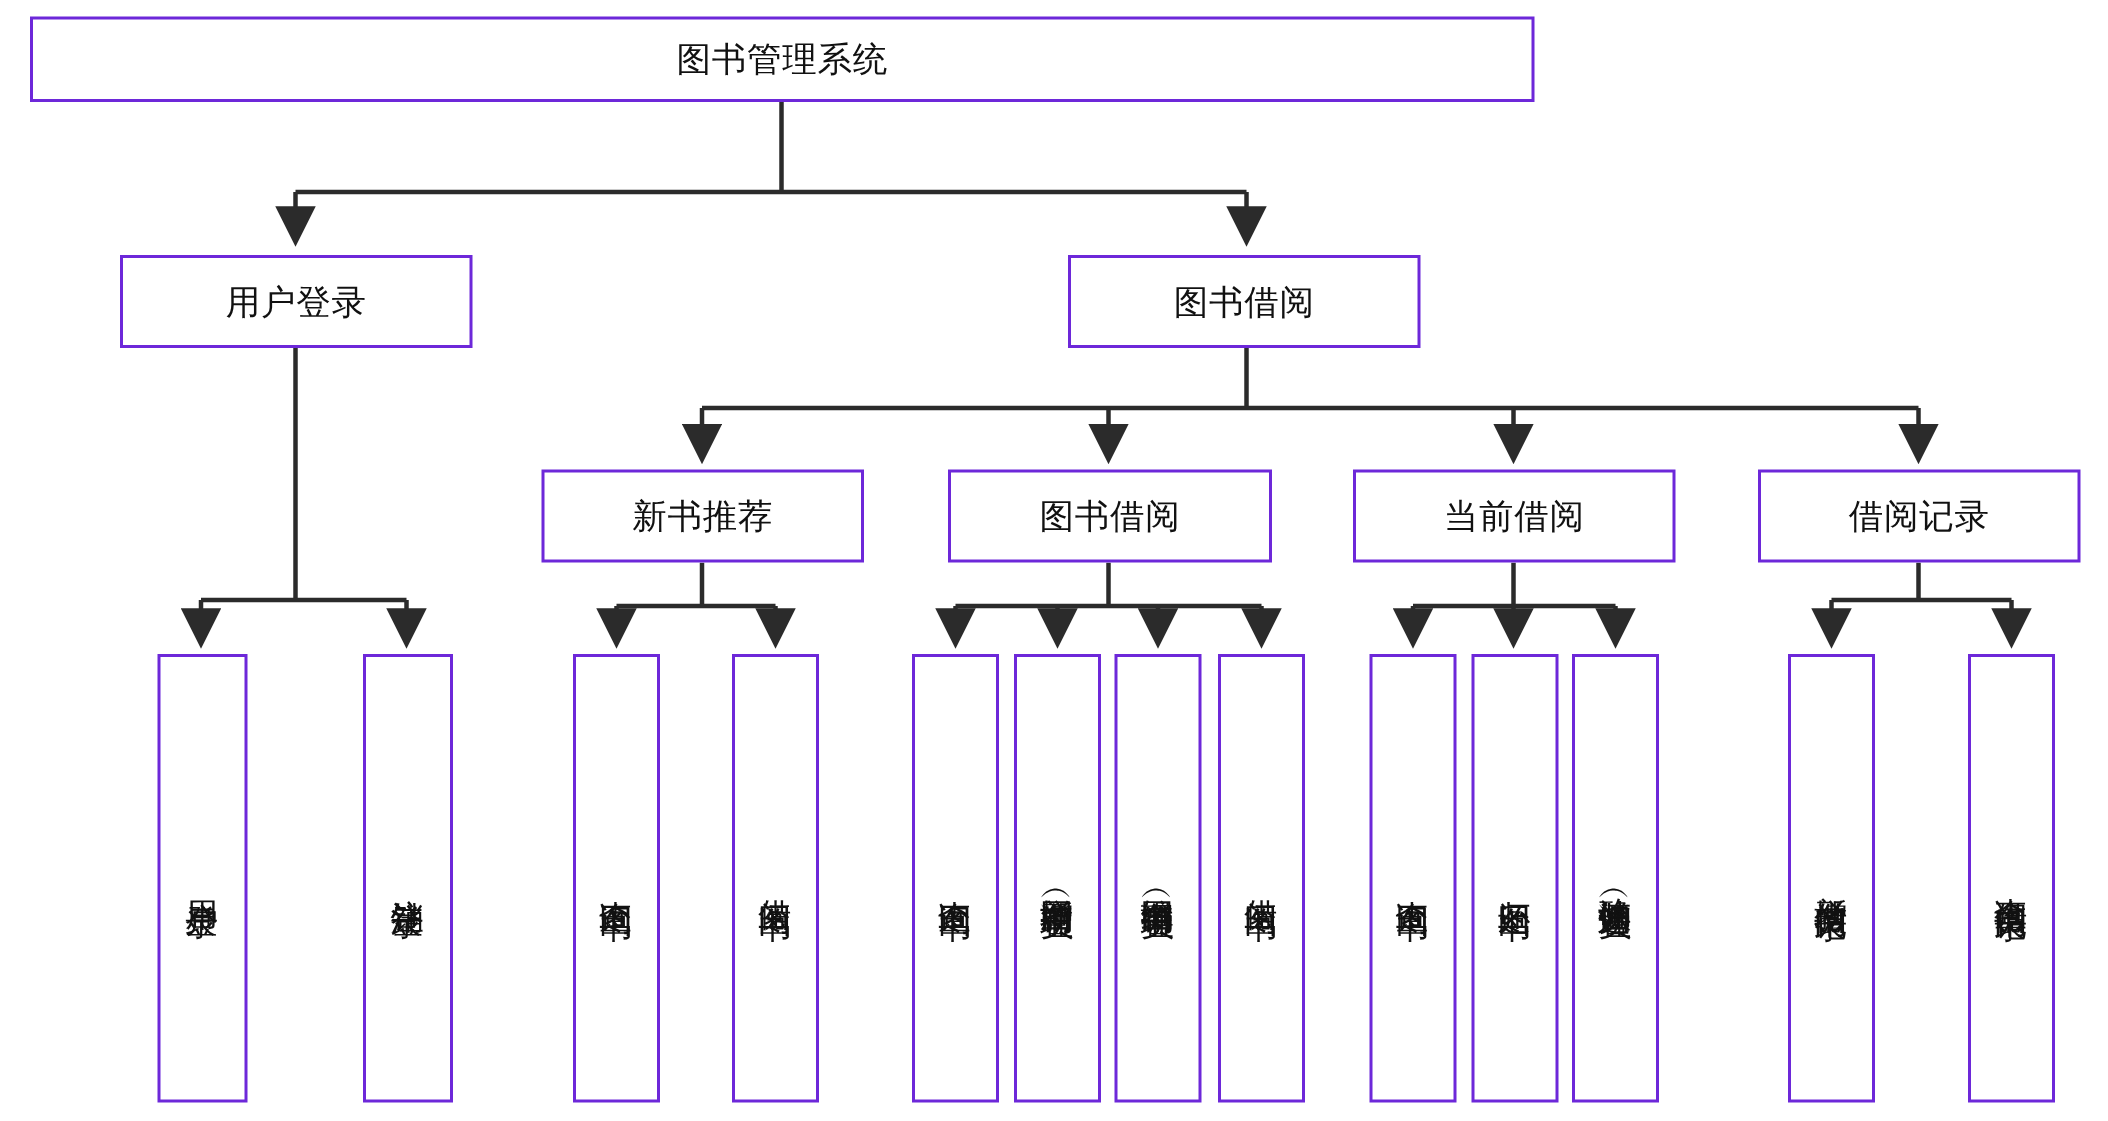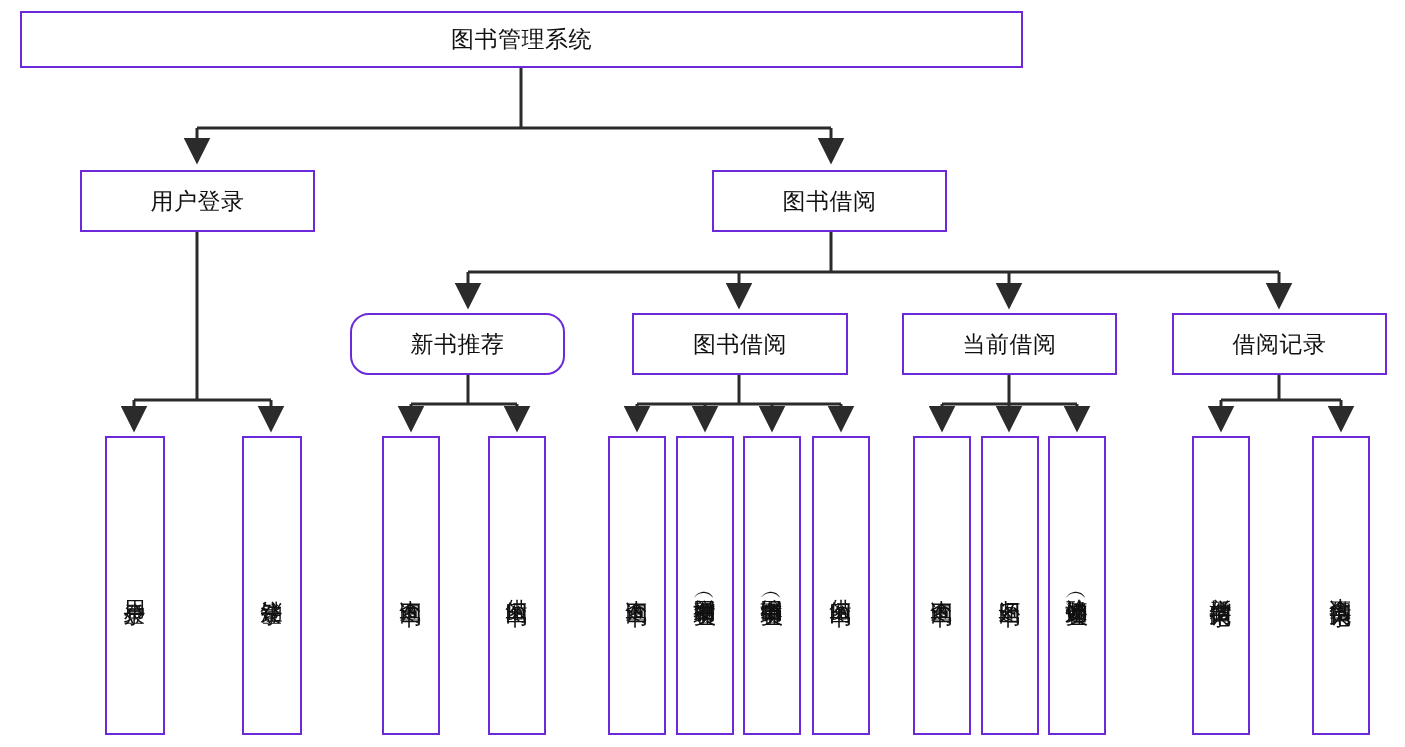--- a/index.html
+++ b/index.html
@@ -131,21 +131,21 @@
     <span class="label">图书管理系统</span>
   </div>
 
   <div class="node" style="left:80px; top:170px; width:235px; height:62px;">
     <span class="label">用户登录</span>
   </div>
   <div class="node" style="left:712px; top:170px; width:235px; height:62px;">
     <span class="label">图书借阅</span>
   </div>
 
-  <div class="node" style="left:350px; top:313px; width:215px; height:62px;border-radius:19px;">
+  <div class="node" style="left:361px; top:313px; width:215px; height:62px;">
     <span class="label">新书推荐</span>
   </div>
   <div class="node" style="left:632px; top:313px; width:216px; height:62px;">
     <span class="label">图书借阅</span>
   </div>
   <div class="node" style="left:902px; top:313px; width:215px; height:62px;align-items:center;">
     <span class="label">当前借阅</span>
   </div>
   <div class="node" style="left:1172px; top:313px; width:215px; height:62px;">
     <span class="label">借阅记录</span>

